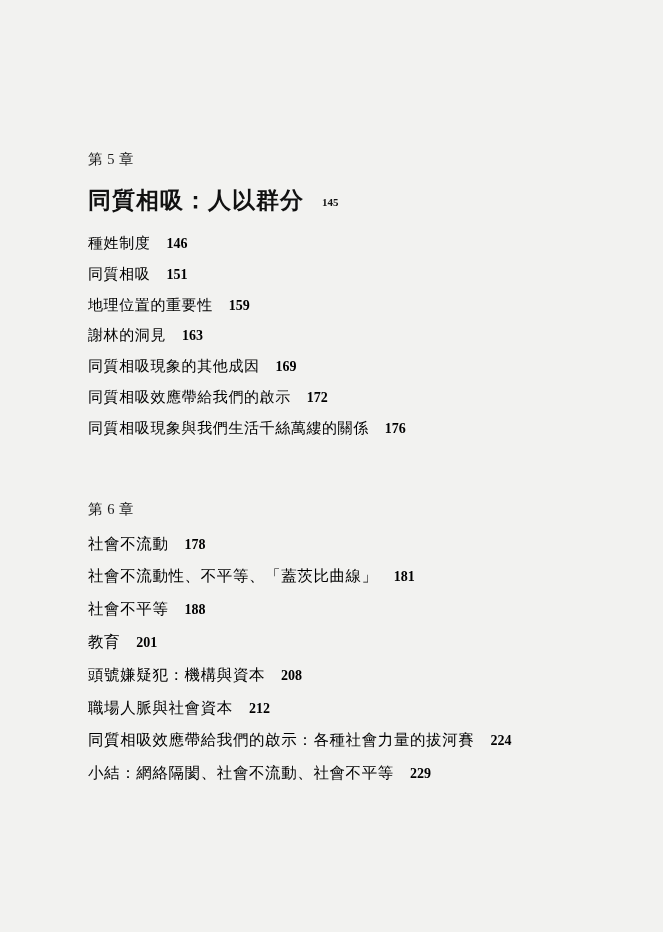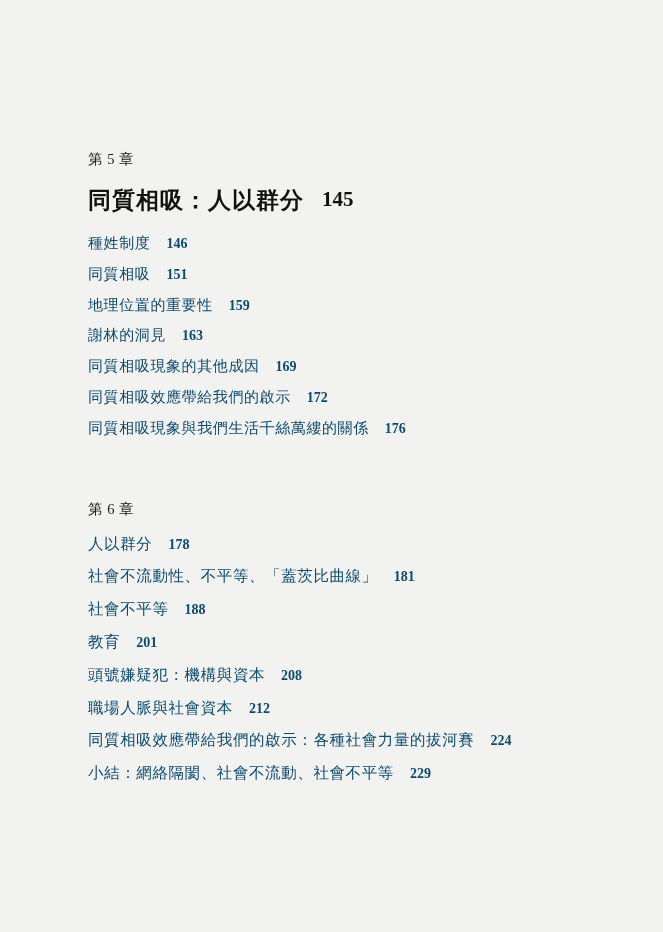--- a/index.html
+++ b/index.html
@@ -32,21 +32,21 @@
   }
   .chapter-title {
     font-size: 23px;
     font-weight: bold;
     line-height: 1.35;
     letter-spacing: 1px;
     margin-bottom: 18px;
     color: #111;
   }
   .chapter-title .pg {
-    font-size: 21px;
+    font-size: 11px;
     font-weight: bold;
     letter-spacing: 0;
     margin-left: 18px;
     vertical-align: 2px;
   }
   .title-lines {
     display: inline;
     text-align: center;
   }
   .title-line {
@@ -57,21 +57,21 @@
   }
   .entries {
     margin-top: 6px;
   }
   .entry {
     font-size: 15px;
     letter-spacing: 0.6px;
     line-height: 1.2;
     margin-bottom: 12px;
     white-space: nowrap;
-    color: #0c4a6e;
+    color: #000000;
   }
   .entry .etitle {
     display: inline;
   }
   .entry .epage {
     display: inline;
     font-weight: bold;
     margin-left: 16px;
     font-size: 14px;
     letter-spacing: 0;
@@ -121,21 +121,21 @@
       </div>
     </div>
   </div>
 
   <div class="chapter-gap"></div>
 
   <div class="chapter ch6">
     <div class="chapter-label">第 6 章</div>
     <div class="entries">
       <div class="entry">
-        <span class="etitle">人以群分</span><span class="epage">178</span>
+        <span class="etitle">社會不流動</span><span class="epage">178</span>
       </div>
       <div class="entry">
         <span class="etitle">社會不流動性、不平等、「蓋茨比曲線」</span><span class="epage">181</span>
       </div>
       <div class="entry">
         <span class="etitle">社會不平等</span><span class="epage">188</span>
       </div>
       <div class="entry">
         <span class="etitle">教育</span><span class="epage">201</span>
       </div>

